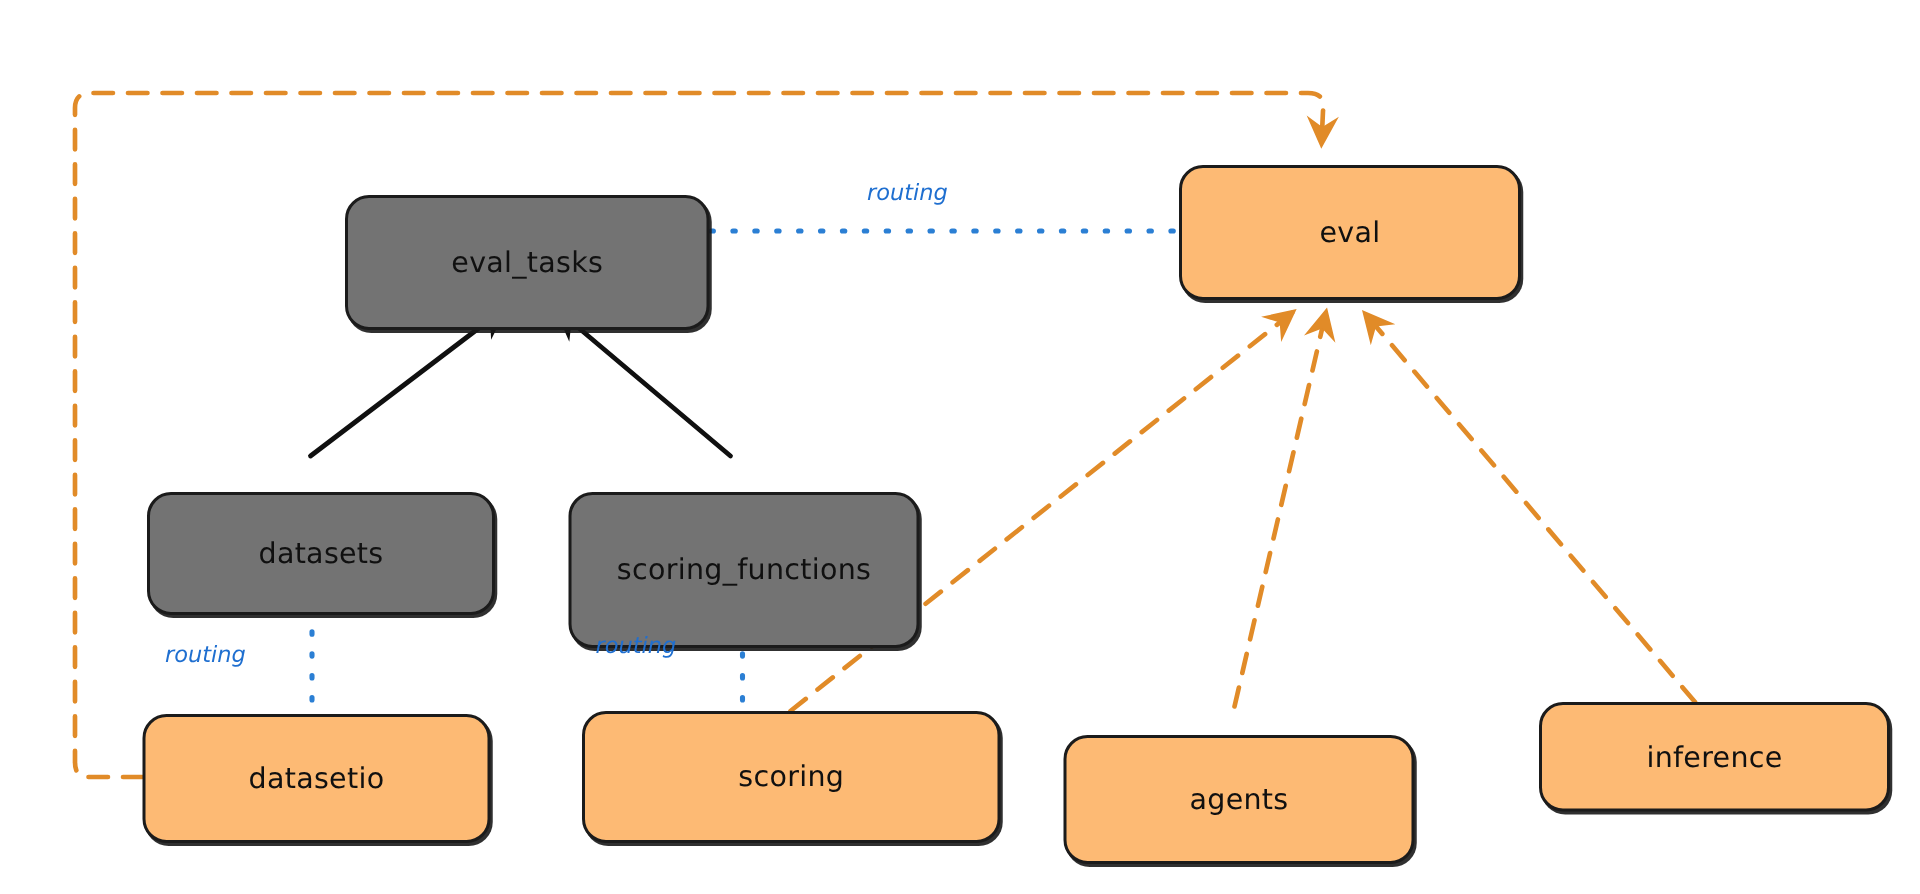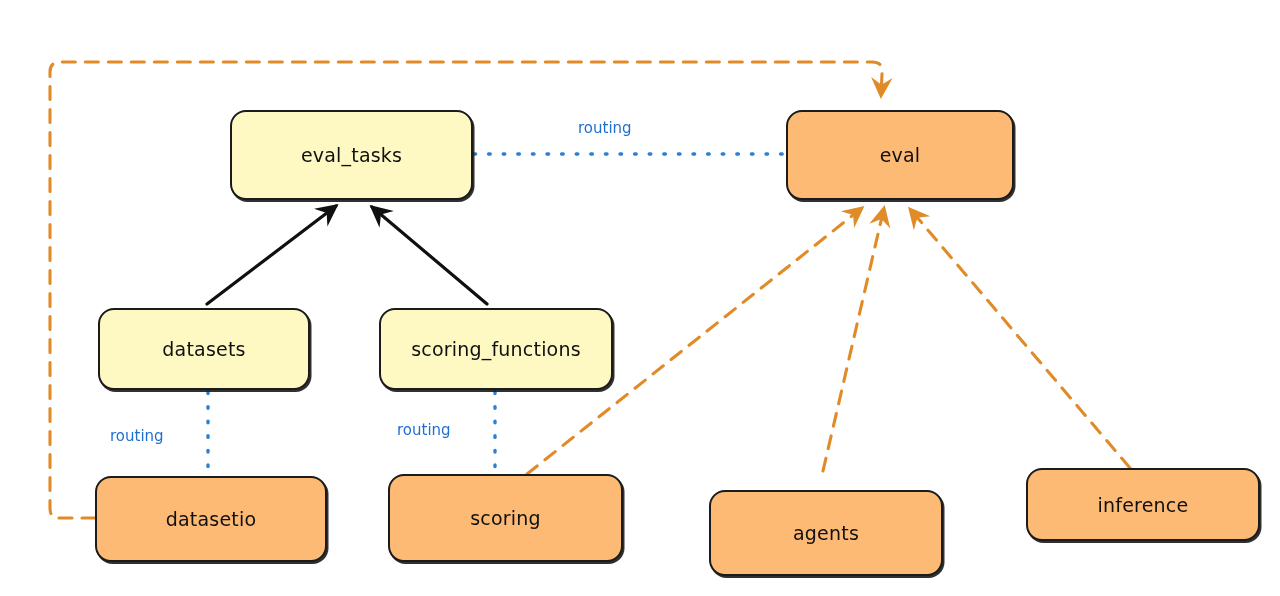--- a/index.html
+++ b/index.html
@@ -31,29 +31,30 @@
     justify-content: center;
     border: 2.6px solid #1b1b1b;
     border-radius: 16px;
     box-sizing: border-box;
     font-family: "DejaVu Sans", sans-serif;
     font-size: 19px;
     color: #101010;
     letter-spacing: 0.2px;
     box-shadow: 1.5px 2px 0 0 rgba(25,25,25,0.9);
   }
-  .node.blue  { background: #fef9c3; }
+  .node.blue  { background: #737373; margin-top: 20px; }
   .node.green { background: #fdba74; }
 
   .edge-label {
     position: absolute;
     font-family: "DejaVu Sans", sans-serif;
     font-size: 15px;
     color: #1f6fd0;
     white-space: nowrap;
+    font-style: italic;
   }
 </style>
 </head>
 <body>
 
 <div id="canvas">
 
   <svg id="edges" viewBox="0 0 1280 596" xmlns="http://www.w3.org/2000/svg">
     <defs>
       <marker id="arrow-black" viewBox="0 0 12 12" refX="9.5" refY="6" markerWidth="8" markerHeight="8" orient="auto-start-reverse">
@@ -84,33 +85,33 @@
   </svg>
 
   <div class="node blue" style="left:230px; top:110px; width:243px; height:90px;">
     <span>eval_tasks</span>
   </div>
 
   <div class="node green" style="left:786px; top:110px; width:228px; height:90px;">
     <span>eval</span>
   </div>
 
-  <div class="node blue" style="left:98px; top:308px; width:212px; height:82px;">
+  <div class="node blue" style="left:98px; top:308px; width:232px; height:82px;">
     <span>datasets</span>
   </div>
 
-  <div class="node blue" style="left:379px; top:308px; width:234px; height:82px;">
+  <div class="node blue" style="left:379px; top:308px; width:234px; height:104px;">
     <span>scoring_functions</span>
   </div>
 
   <div class="node green" style="left:95px; top:476px; width:232px; height:86px;">
     <span>datasetio</span>
   </div>
 
-  <div class="node green" style="left:388px; top:474px; width:235px; height:88px;justify-content:center;">
+  <div class="node green" style="left:388px; top:474px; width:279px; height:88px;justify-content:center;">
     <span>scoring</span>
   </div>
 
   <div class="node green" style="left:709px; top:490px; width:234px; height:86px;">
     <span>agents</span>
   </div>
 
   <div class="node green" style="left:1026px; top:468px; width:234px; height:73px;">
     <span>inference</span>
   </div>

